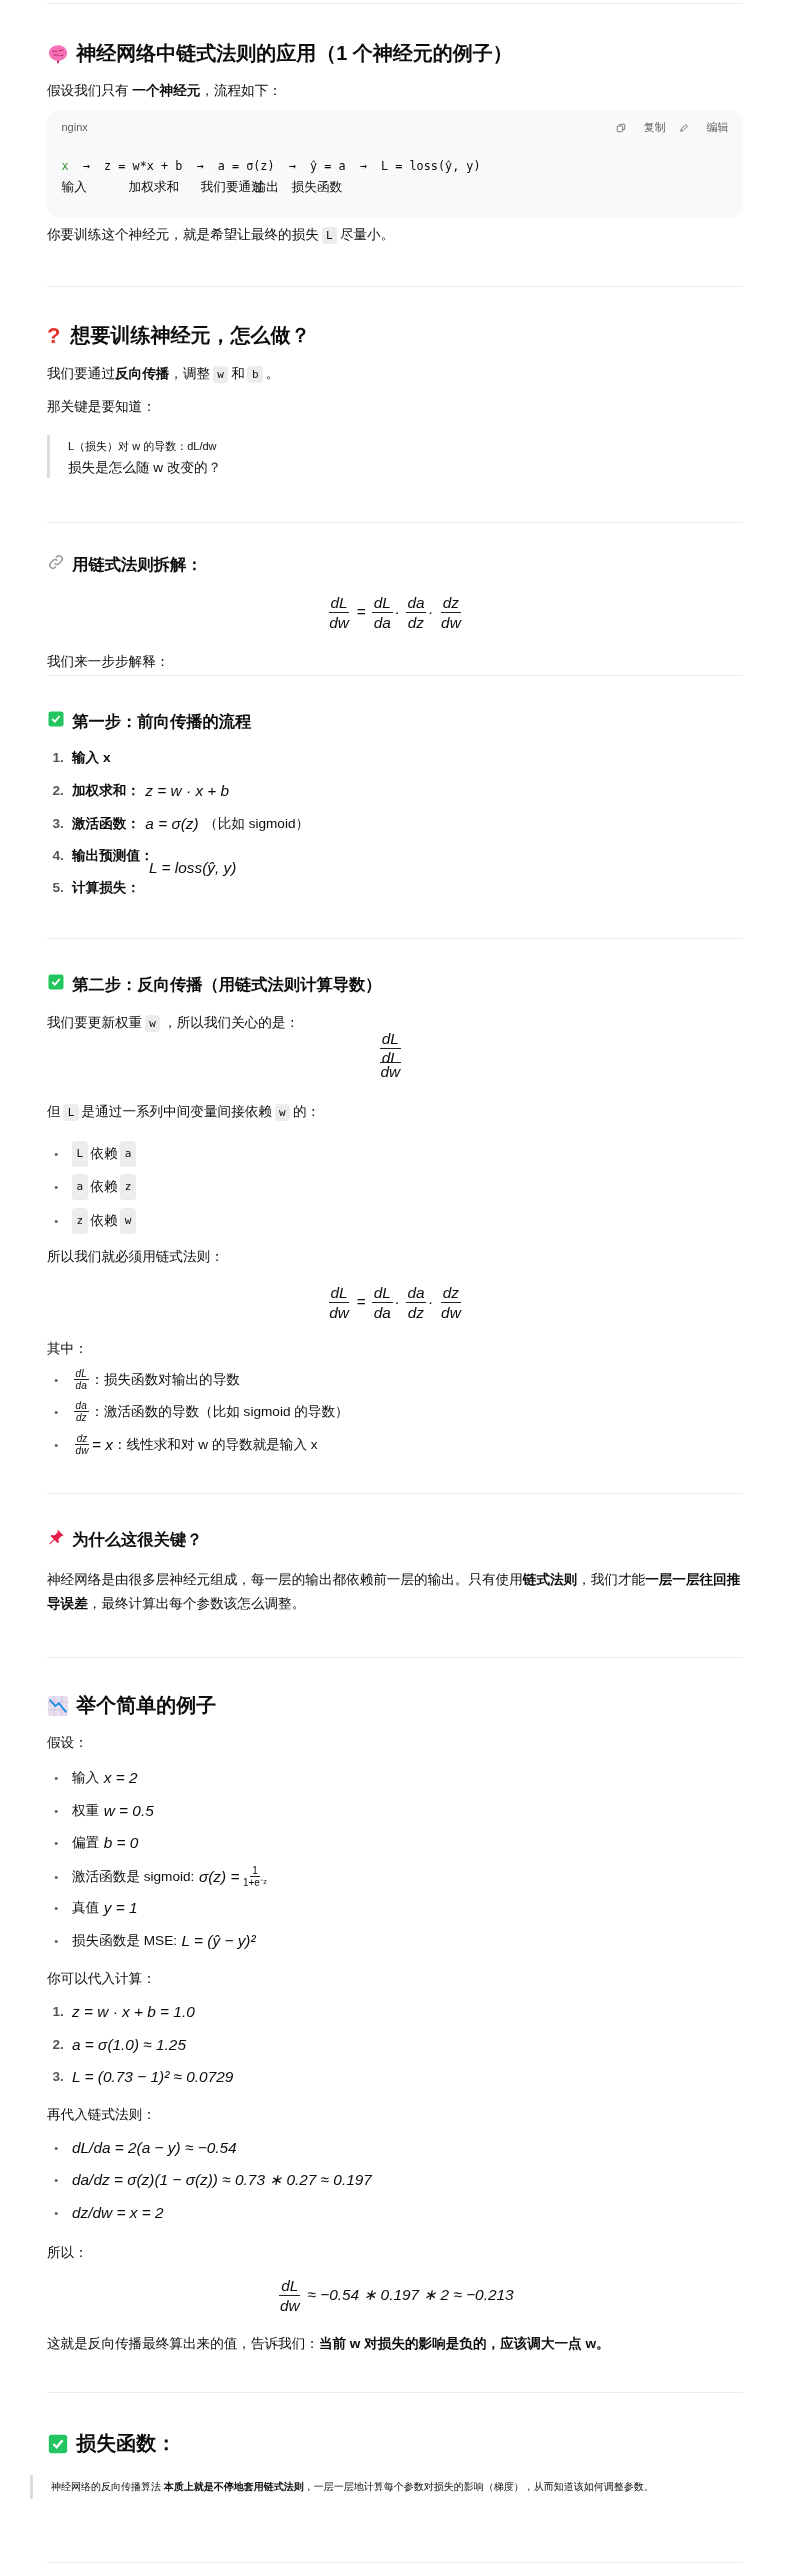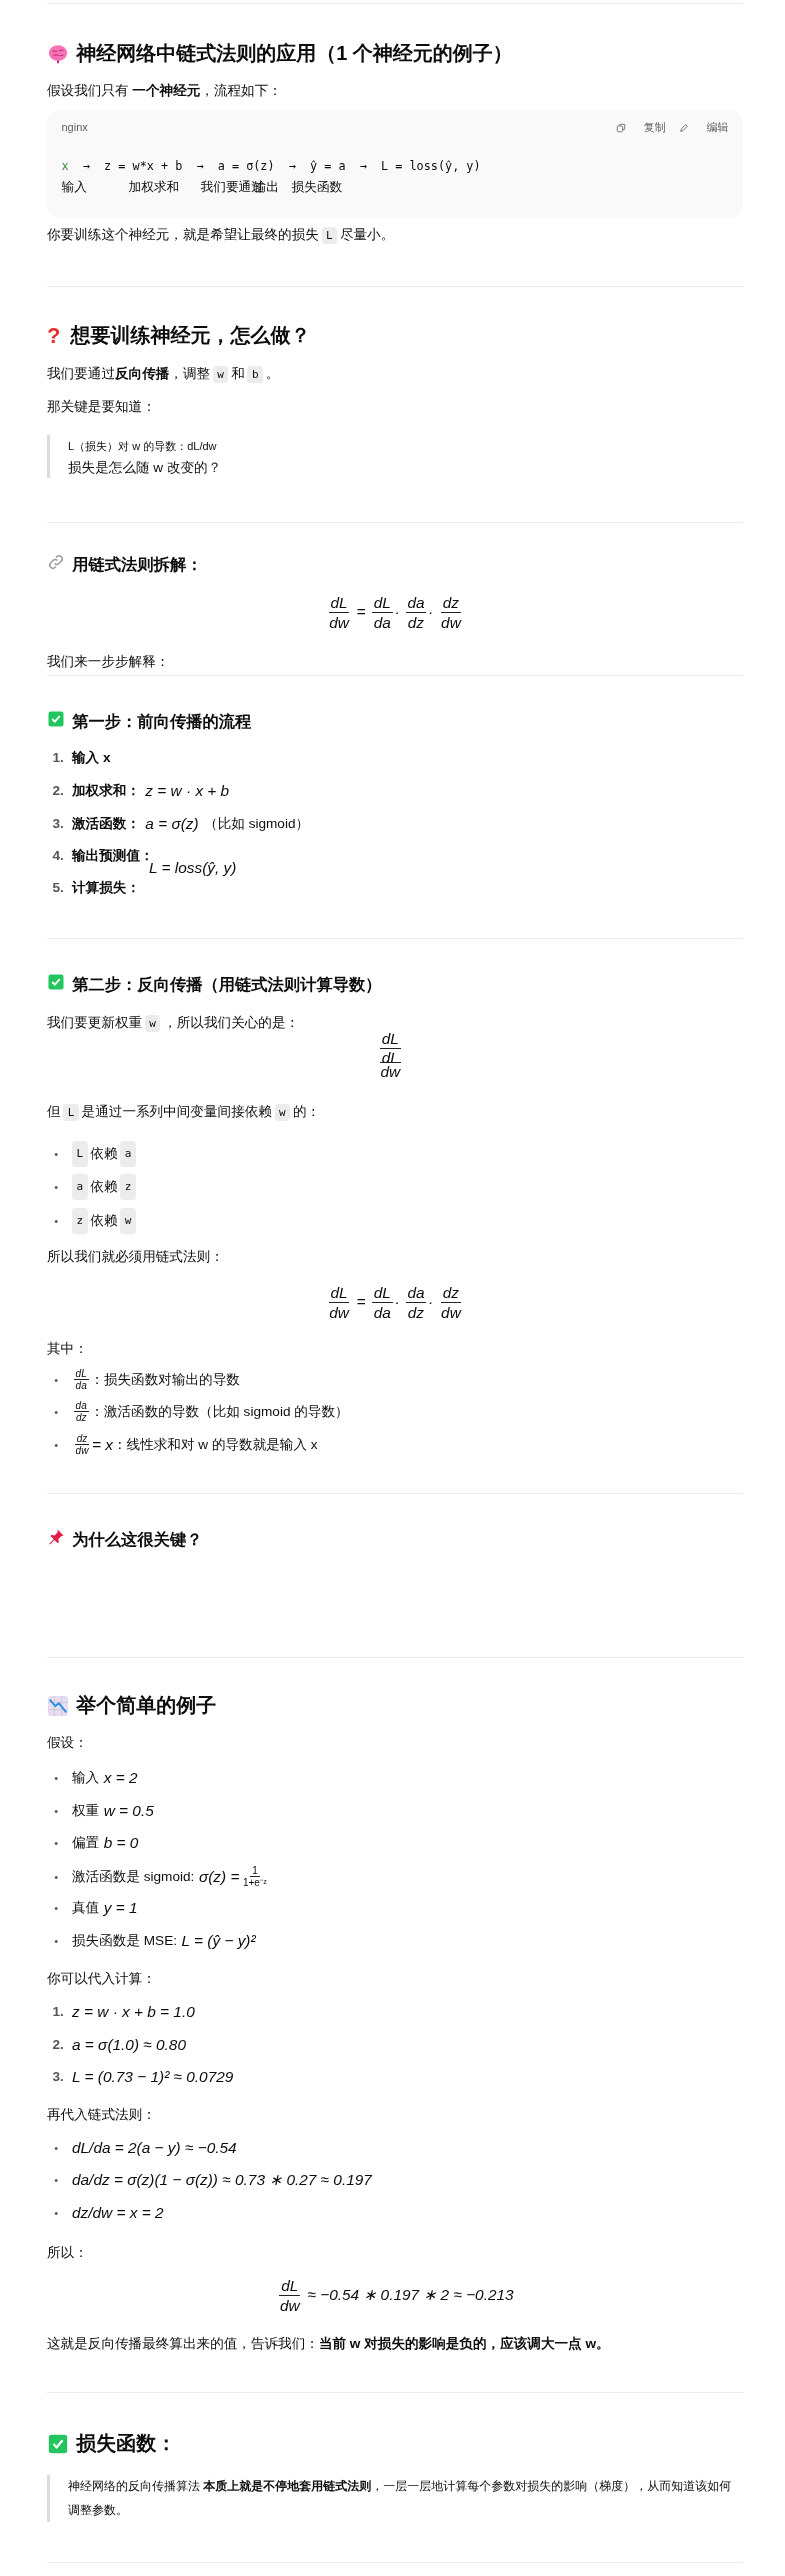--- a/index.html
+++ b/index.html
@@ -259,20 +259,23 @@
     </div>
 
   <div class="hr" style="top:1493px"></div>
 
   <div class="abs h4" style="left:47px;top:1528px">
     <svg class="emoji" style="width:18px;height:18px" viewBox="0 0 24 24">
         <path d="M14 2l8 8-3 1-4 4 1 4-2 1-4-4-6 6-1-1 6-6-4-4 1-2 4 1 4-4z" fill="#e11d48"></path>
       </svg>
     <span>为什么这很关键？</span>
   </div>
+  <div class="abs p wrap" style="left:47px;top:1568px;width:696px;line-height:23.5px">
+    <span>神经网络是由很多层神经元组成，每一层的输出都依赖前一层的输出。只有使用</span><b>链式法则</b><span>，我们才能</span><b>一层一层往回推导误差</b><span>，最终计算出每个参数该怎么调整。</span>
+  </div>
 
   <div class="hr" style="top:1657px"></div>
 
   <div class="abs h3" style="left:47px;top:1692px">
     <svg class="emoji" viewBox="0 0 24 24">
         <rect x="1" y="1" width="22" height="22" rx="3" fill="#e7def0"></rect>
         <path d="M8 1v22M16 1v22M1 8h22M1 16h22" stroke="#cfc2de" stroke-width="1"></path>
         <path d="M3 5l6 7 4-3 8 10" stroke="#1d8fe0" stroke-width="2" fill="none"></path>
       </svg>
     <span>举个简单的例子</span>
@@ -312,21 +315,21 @@
       <span>损失函数是 MSE:</span>
       <span class="math" style="margin-left:4.5px">L = (ŷ − y)²</span>
     </div>
   <div class="abs p" style="left:47px;top:1968px">你可以代入计算：</div>
   <div class="li" style="top:2001px">
       <span class="marker">1.</span>
       <span class="math">z = w · x + b = 1.0</span>
     </div>
   <div class="li" style="top:2034px">
       <span class="marker">2.</span>
-      <span class="math">a = σ(1.0) ≈ 0.80</span>
+      <span class="math">a = σ(1.0) ≈ 1.25</span>
     </div>
   <div class="li" style="top:2066px">
       <span class="marker">3.</span>
       <span class="math">L = (0.73 − 1)² ≈ 0.0729</span>
     </div>
   <div class="abs p" style="left:47px;top:2104px">再代入链式法则：</div>
   <div class="li" style="top:2137px">
       <span class="bullet"></span>
       <span class="math">dL/da = 2(a − y) ≈ −0.54</span>
     </div>
@@ -352,19 +355,19 @@
 
   <div class="hr" style="top:2392px"></div>
 
   <div class="abs h3" style="left:47px;top:2430px">
     <svg class="emoji" viewBox="0 0 24 24">
         <rect x="2" y="2" width="20" height="20" rx="3" fill="#22c55e"></rect>
         <path d="M7 12l3.5 3.5L17 8" stroke="#fff" stroke-width="2.5" fill="none"></path>
       </svg>
     <span>损失函数：</span>
   </div>
-  <div class="abs quote p wrap" style="left:47px;top:2475px;width:674px;line-height:23.5px;font-size:12px">
+  <div class="abs quote p wrap" style="left:30px;top:2475px;width:674px;line-height:23.5px;font-size:10px">
     <span>神经网络的反向传播算法</span> <b>本质上就是不停地套用链式法则</b><span>，一层一层地计算每个参数对损失的影响（梯度），从而知道该如何调整参数。</span>
   </div>
 
   <div class="hr" style="top:2562px"></div>
 </div>
 
 
 </body></html>

